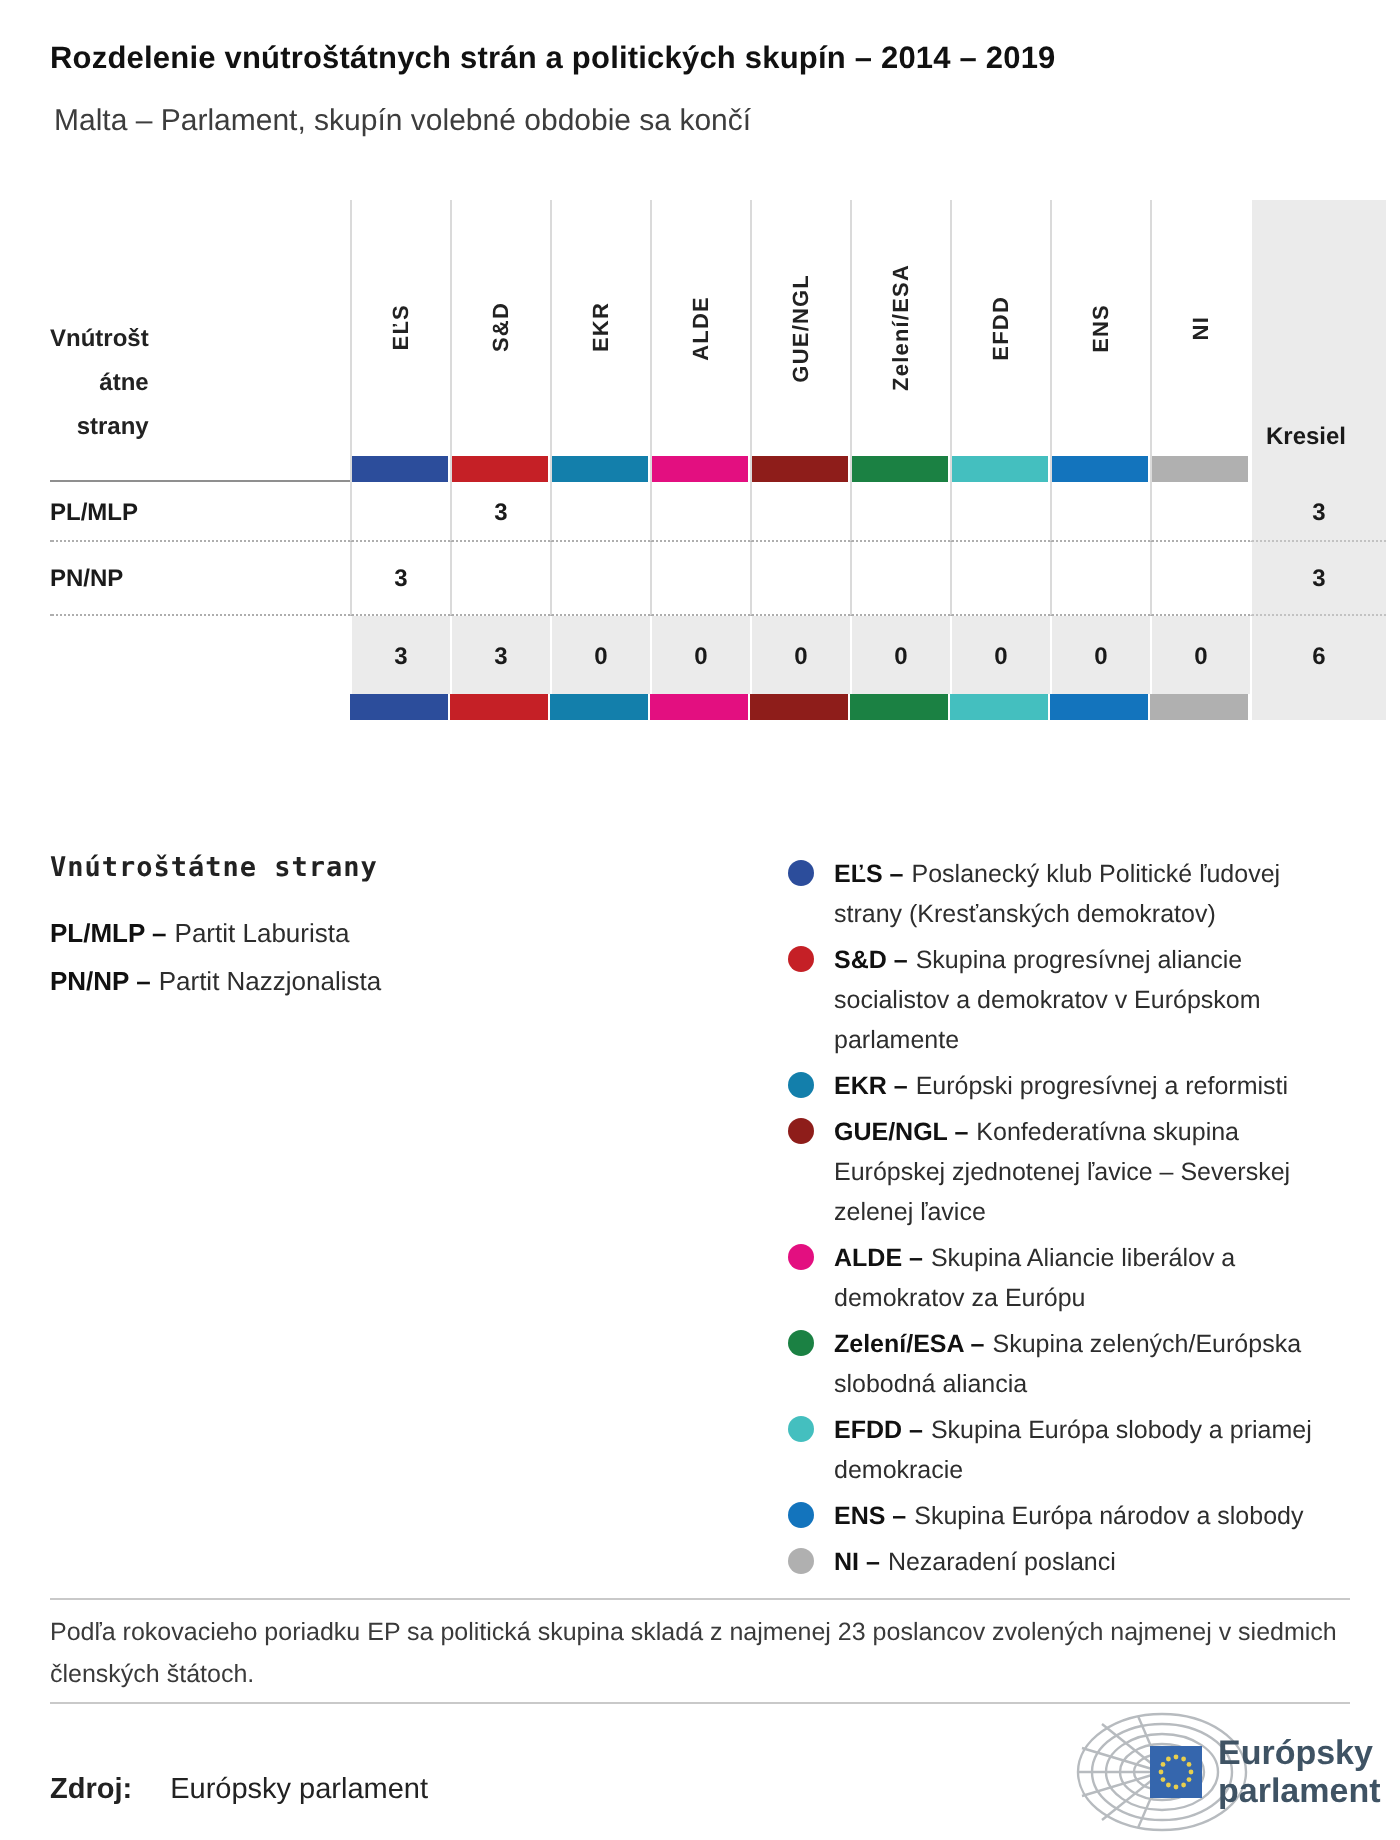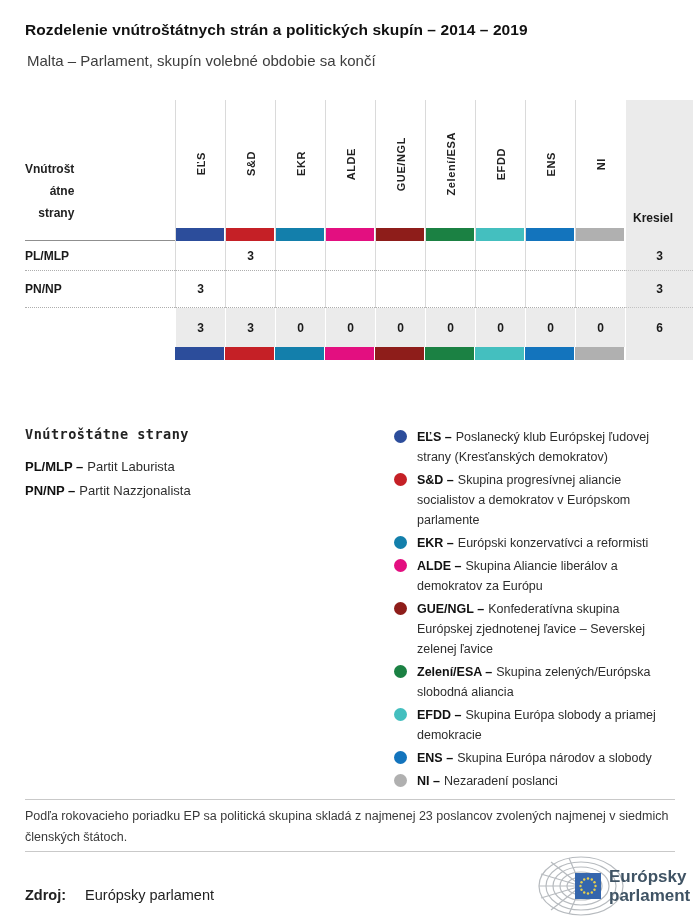--- a/index.html
+++ b/index.html
@@ -216,37 +216,37 @@
     <b>PL/MLP –</b><span>Partit Laburista</span>
   </div>
   <div class="party-item">
     <b>PN/NP –</b><span>Partit Nazzjonalista</span>
   </div>
 </div>
 
 <div class="abs group-legend">
   <div class="group-item">
       <span class="dot" style="background-color: rgb(44, 77, 155);"></span>
-      <span class="group-text"><b>EĽS –</b><span>Poslanecký klub Európskej ľudovej strany (Kresťanských demokratov)</span></span>
+      <span class="group-text"><b>EĽS –</b><span>Poslanecký klub Politické ľudovej strany (Kresťanských demokratov)</span></span>
     </div>
   <div class="group-item">
       <span class="dot" style="background-color: rgb(197, 32, 38);"></span>
       <span class="group-text"><b>S&amp;D –</b><span>Skupina progresívnej aliancie socialistov a demokratov v Európskom parlamente</span></span>
     </div>
   <div class="group-item">
       <span class="dot" style="background-color: rgb(19, 127, 171);"></span>
-      <span class="group-text"><b>EKR –</b><span>Európski konzervatívci a reformisti</span></span>
+      <span class="group-text"><b>EKR –</b><span>Európski progresívnej a reformisti</span></span>
+    </div>
+  <div class="group-item">
+      <span class="dot" style="background-color: rgb(142, 29, 26);"></span>
+      <span class="group-text"><b>GUE/NGL –</b><span>Konfederatívna skupina Európskej zjednotenej ľavice – Severskej zelenej ľavice</span></span>
     </div>
   <div class="group-item">
       <span class="dot" style="background-color: rgb(227, 15, 128);"></span>
       <span class="group-text"><b>ALDE –</b><span>Skupina Aliancie liberálov a demokratov za Európu</span></span>
-    </div>
-  <div class="group-item">
-      <span class="dot" style="background-color: rgb(142, 29, 26);"></span>
-      <span class="group-text"><b>GUE/NGL –</b><span>Konfederatívna skupina Európskej zjednotenej ľavice – Severskej zelenej ľavice</span></span>
     </div>
   <div class="group-item">
       <span class="dot" style="background-color: rgb(27, 129, 67);"></span>
       <span class="group-text"><b>Zelení/ESA –</b><span>Skupina zelených/Európska slobodná aliancia</span></span>
     </div>
   <div class="group-item">
       <span class="dot" style="background-color: rgb(68, 191, 191);"></span>
       <span class="group-text"><b>EFDD –</b><span>Skupina Európa slobody a priamej demokracie</span></span>
     </div>
   <div class="group-item">

